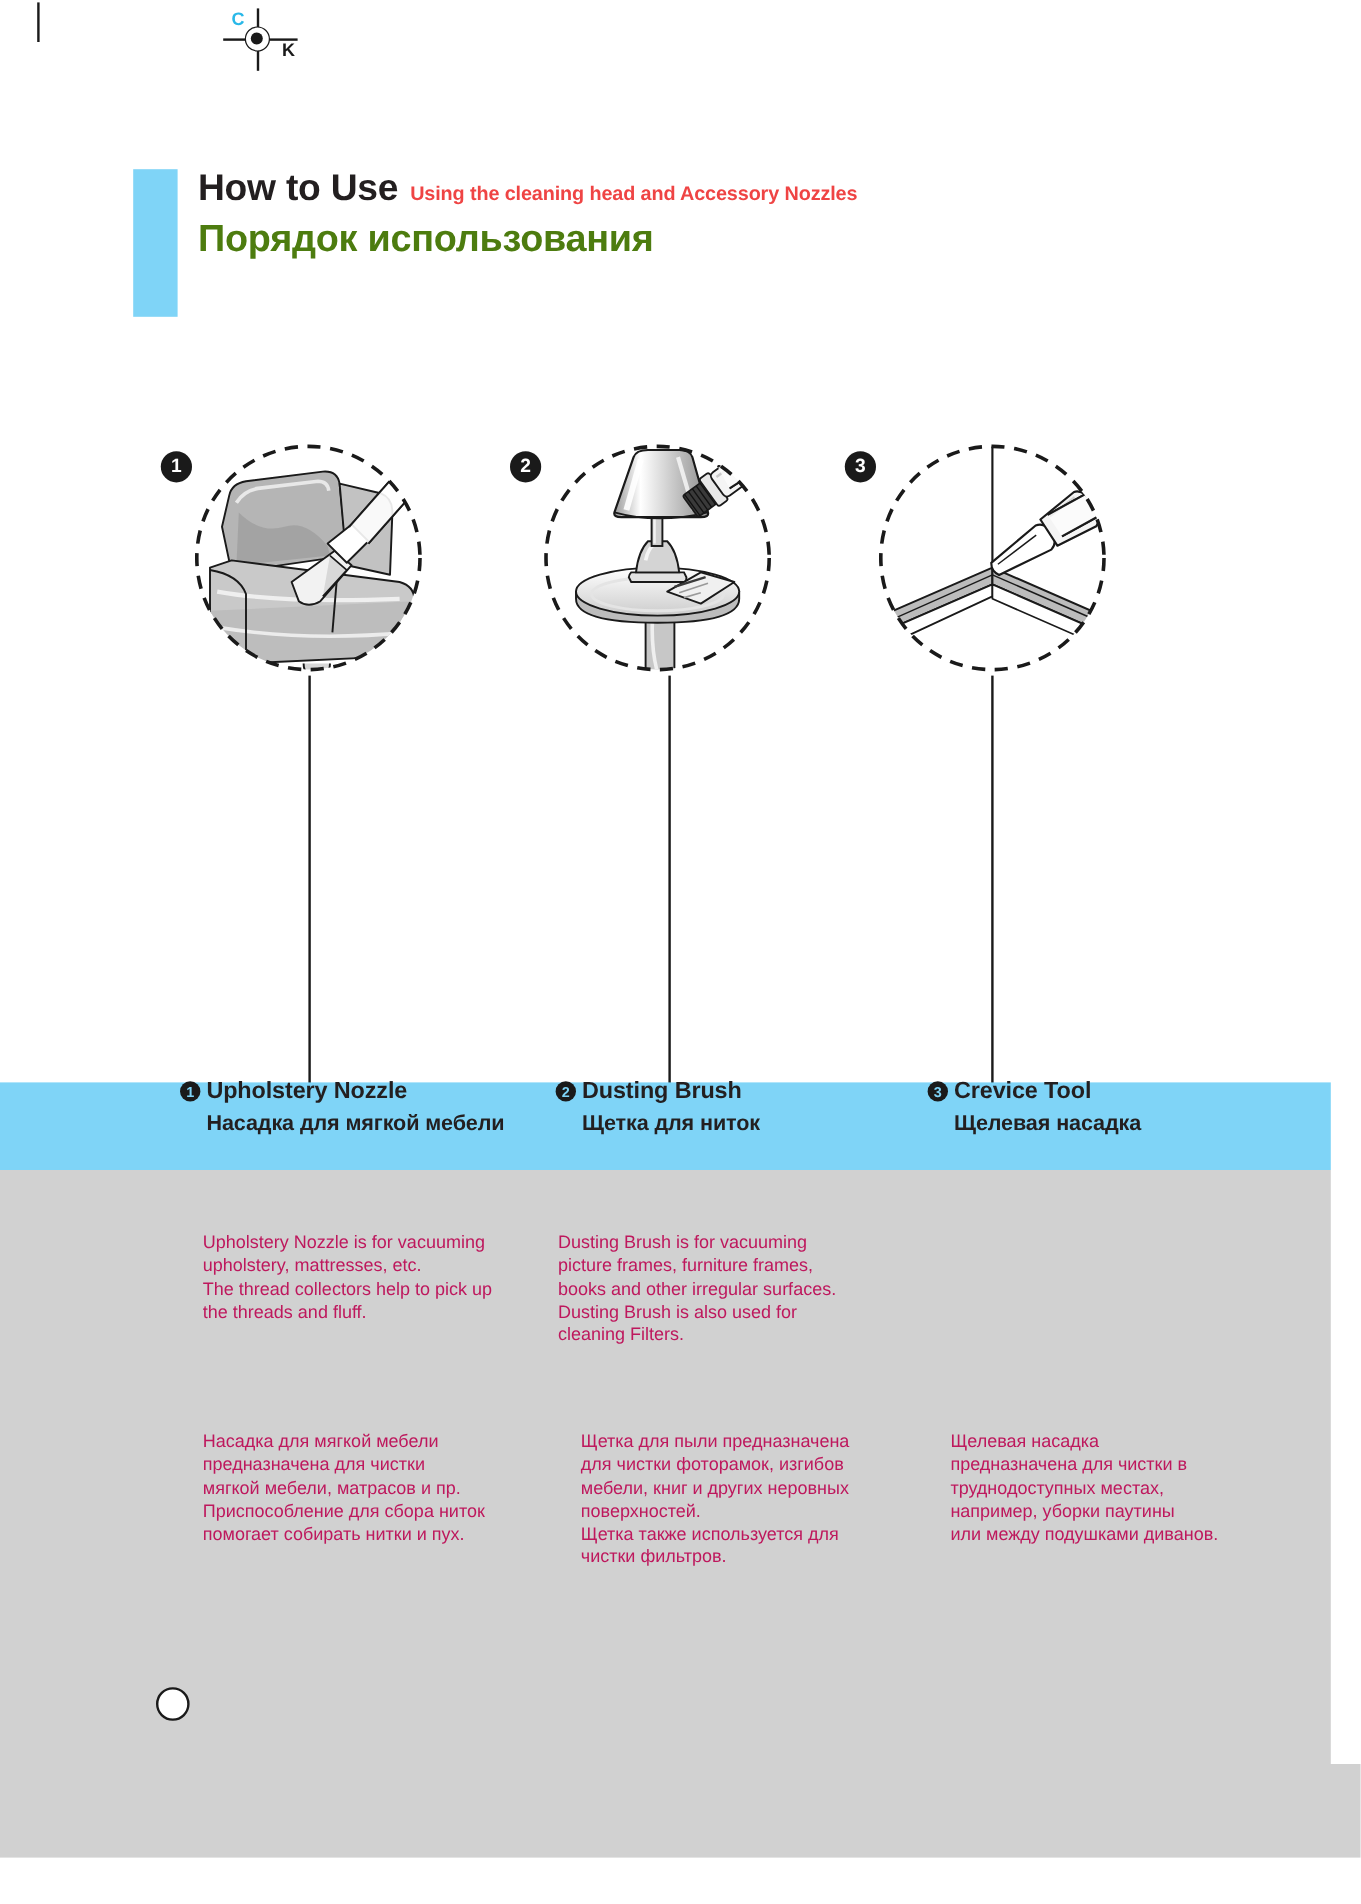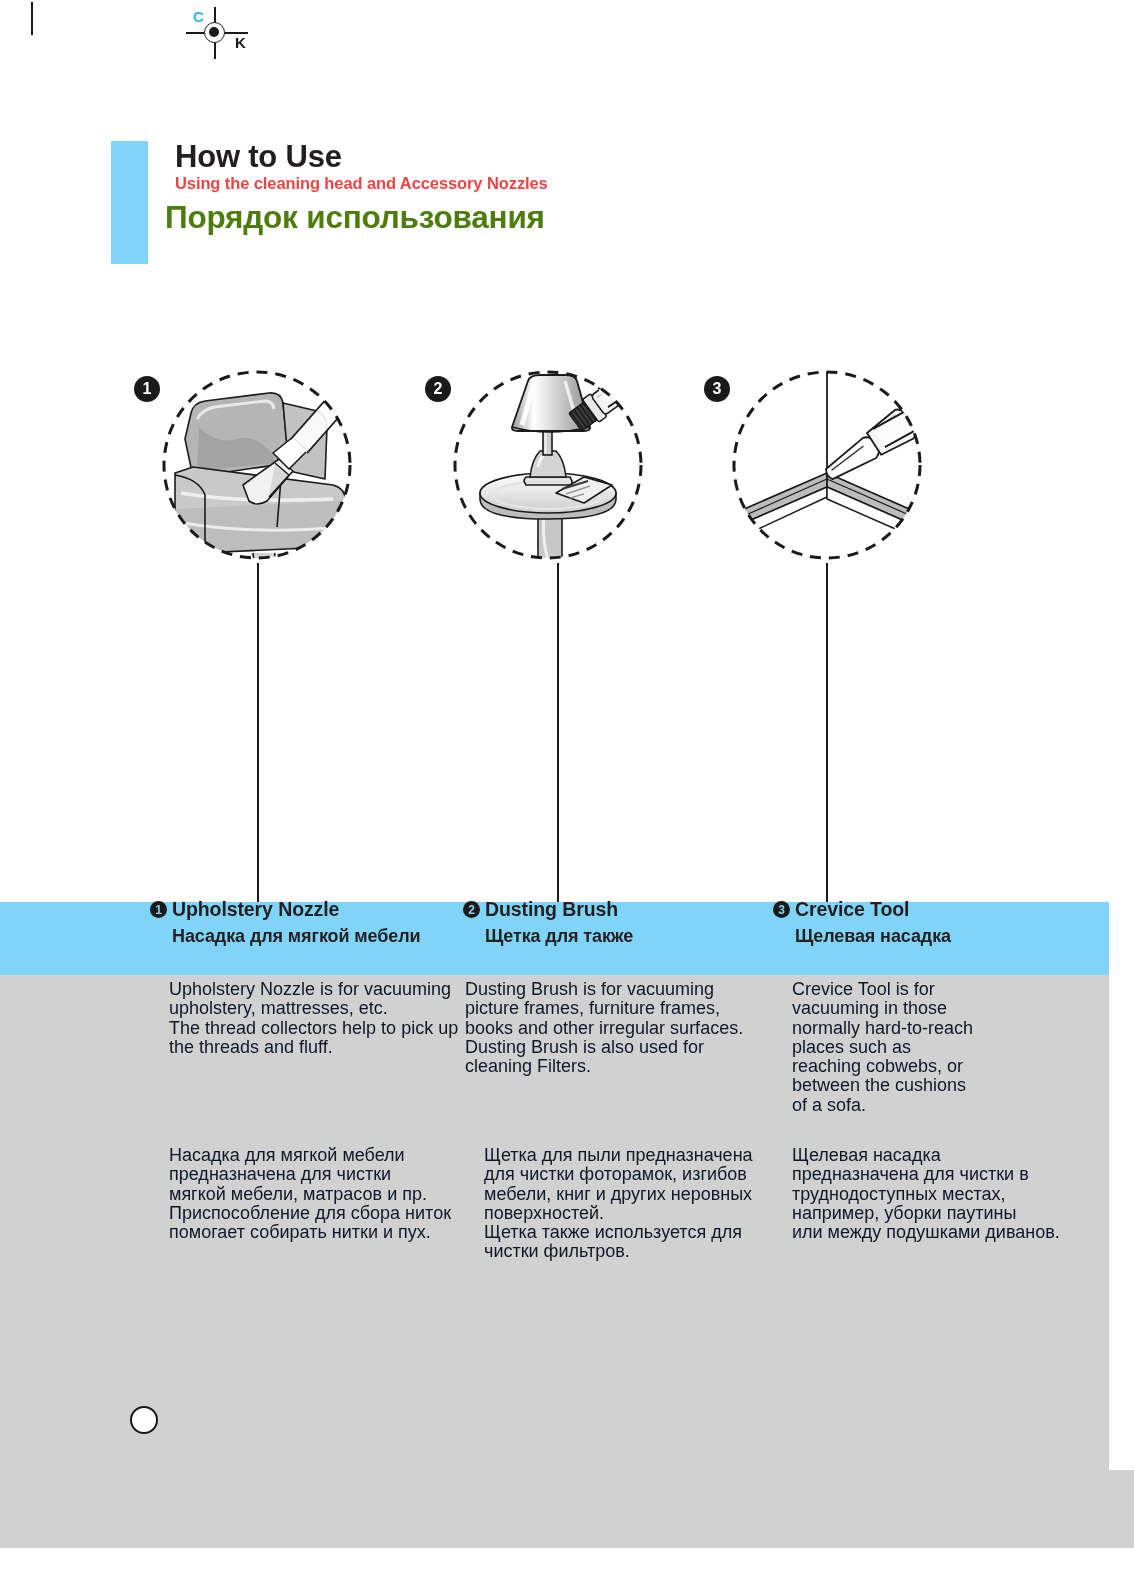--- a/index.html
+++ b/index.html
@@ -105,21 +105,20 @@
   .title-wrap {
     position: absolute;
     left: 165px;
     top: 141px;
     width: 900px;
   }
   .title-line1 {
     display: flex;
     align-items: baseline;
     white-space: nowrap;
-    flex-direction: column;
   }
   .title-en-main {
     font-size: 31px;
     font-weight: bold;
     color: #231f20;
     letter-spacing: -0.2px;
     line-height: 1.05;
   }
   .title-en-sub {
     font-size: 16.5px;
@@ -240,23 +239,24 @@
     color: #231f20;
     margin-top: 5px;
     margin-left: 22px;
     white-space: nowrap;
     letter-spacing: -0.1px;
   }
 
   
   .body-col {
     position: absolute;
-    color: #0f172a;
-    font-size: 18px;
+    color: #be185d;
+    font-size: 15px;
     line-height: 19.3px;
+    margin-top: 46px;
   }
   .body-col p {
     margin: 0;
   }
   .body-en { }
   .body-ru { }
 
   
   .page-circle {
     position: absolute;
@@ -467,21 +467,21 @@
       <span class="col-title-en">Upholstery Nozzle</span>
     </div>
     <div class="col-title-ru">Насадка для мягкой мебели</div>
   </div>
 
   <div class="col-head" style="left:463px;">
     <div class="col-head-row">
       <span class="num-badge">2</span>
       <span class="col-title-en">Dusting Brush</span>
     </div>
-    <div class="col-title-ru">Щетка для также</div>
+    <div class="col-title-ru">Щетка для ниток</div>
   </div>
 
   <div class="col-head" style="left:773px;">
     <div class="col-head-row">
       <span class="num-badge">3</span>
       <span class="col-title-en">Crevice Tool</span>
     </div>
     <div class="col-title-ru">Щелевая насадка</div>
   </div>
 
@@ -490,29 +490,20 @@
 upholstery, mattresses, etc.
 The thread collectors help to pick up
 the threads and fluff.</p>
   </div>
   <div class="body-col body-en" style="left:465px; top:980px; width:290px;">
     <p style="white-space:pre-line;">Dusting Brush is for vacuuming
 picture frames, furniture frames,
 books and other irregular surfaces.
 Dusting Brush is also used for
 cleaning Filters.</p>
-  </div>
-  <div class="body-col body-en" style="left:792px; top:980px; width:250px;">
-    <p style="white-space:pre-line;">Crevice Tool is for
-vacuuming in those
-normally hard-to-reach
-places such as
-reaching cobwebs, or
-between the cushions
-of a sofa.</p>
   </div>
 
   <div class="body-col body-ru" style="left:169px; top:1146px; width:300px;">
     <p style="white-space:pre-line;">Насадка для мягкой мебели
 предназначена для чистки
 мягкой мебели, матрасов и пр.
 Приспособление для сбора ниток
 помогает собирать нитки и пух.</p>
   </div>
   <div class="body-col body-ru" style="left:484px; top:1146px; width:300px;">

